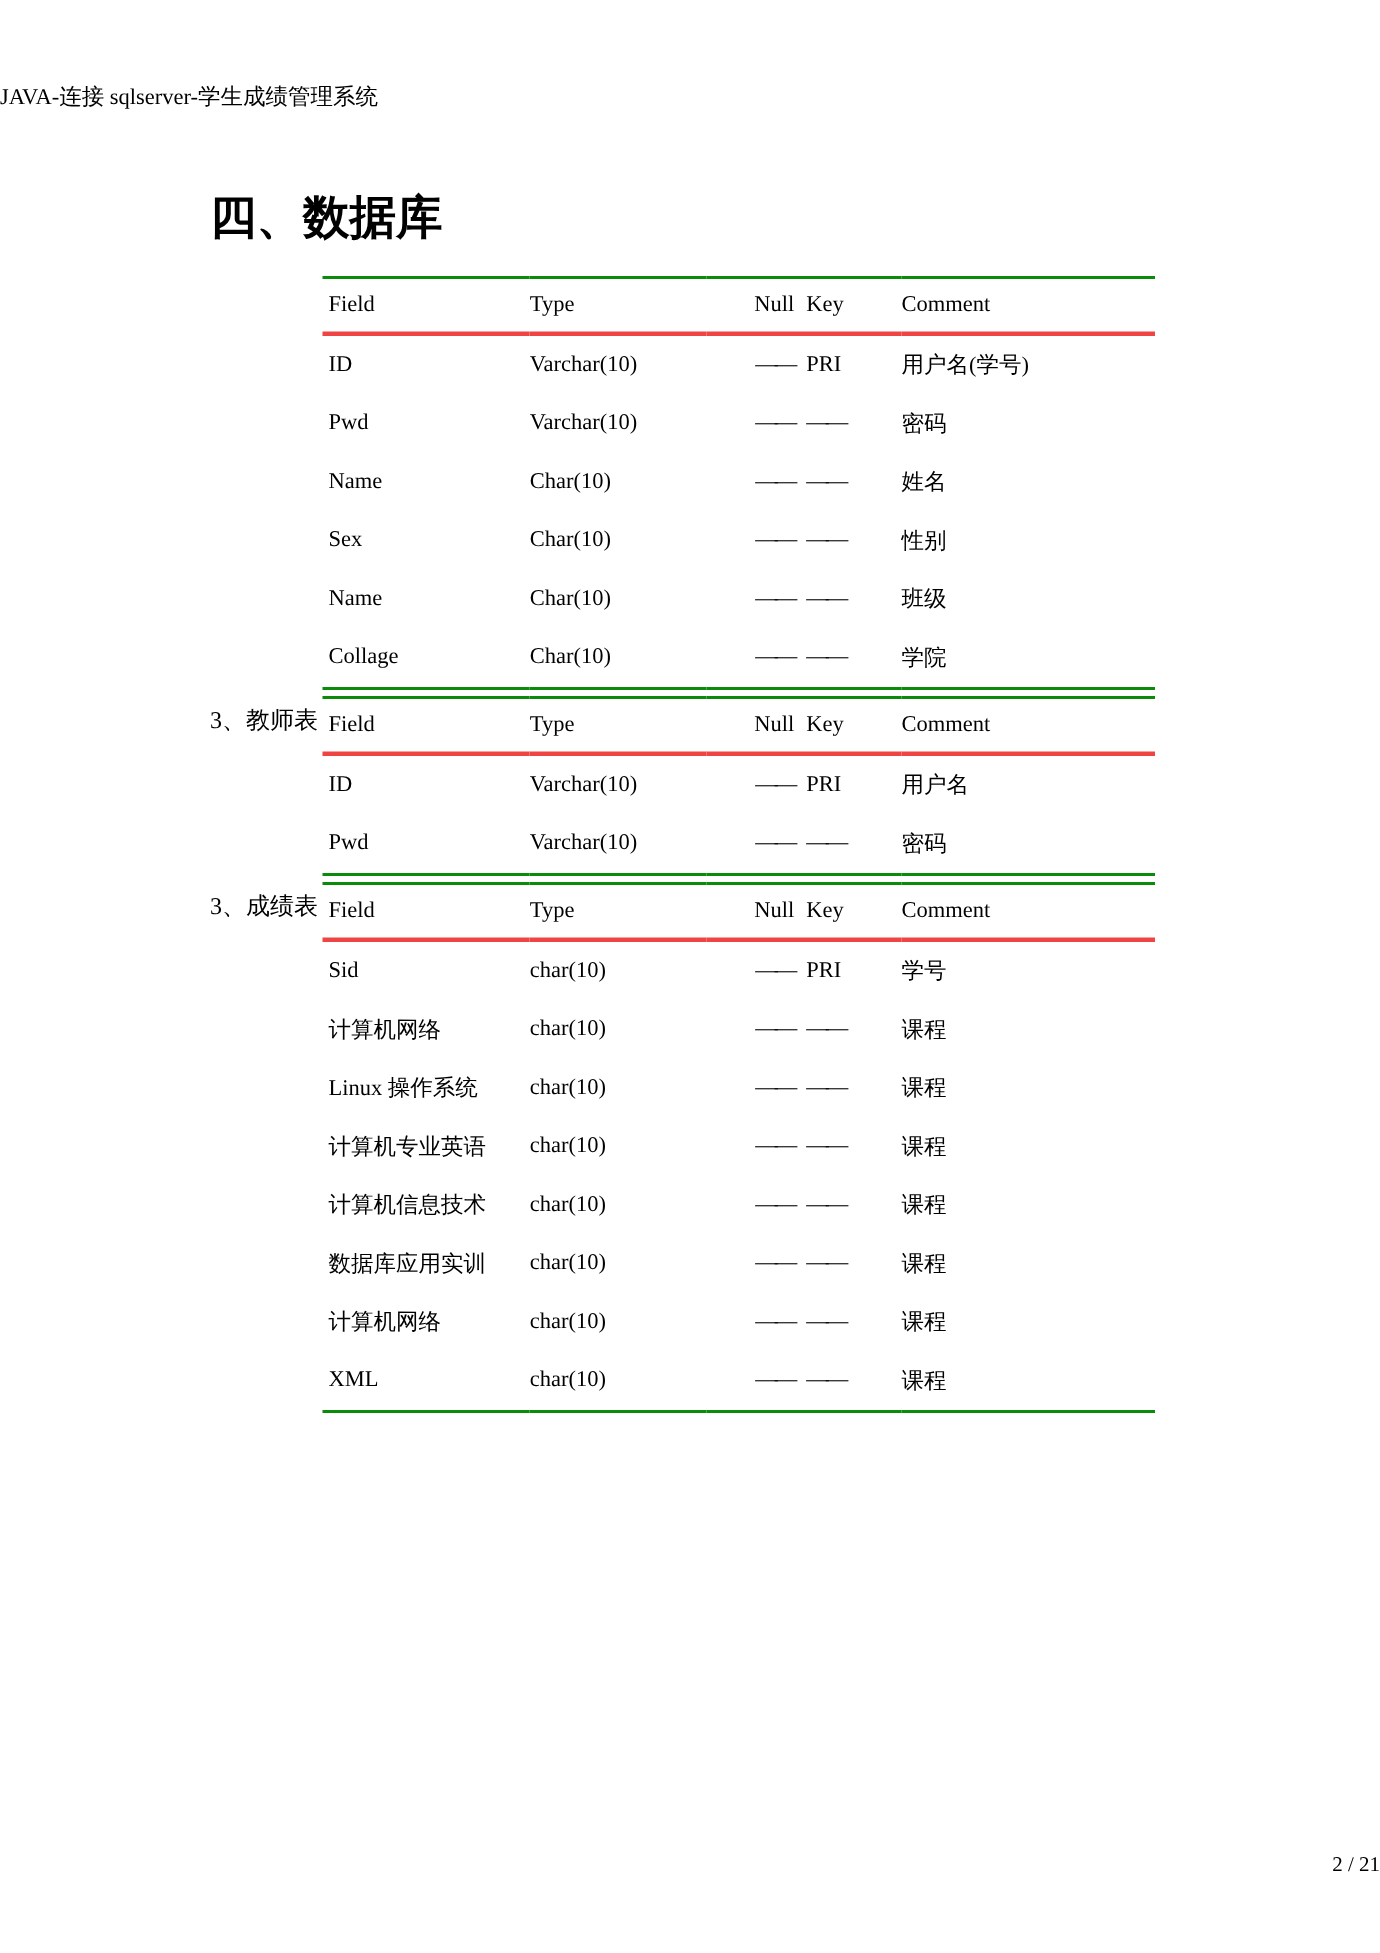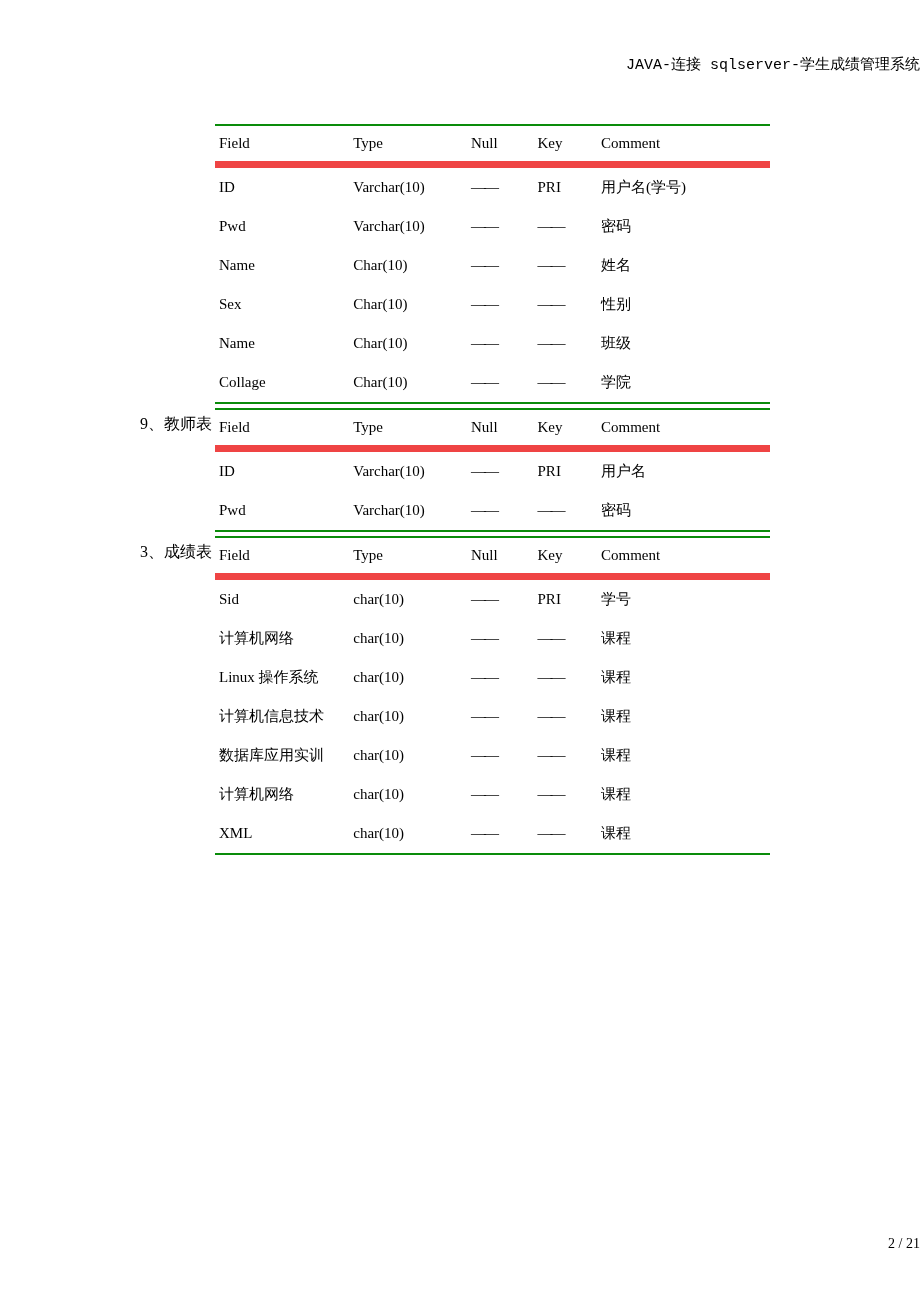--- a/index.html
+++ b/index.html
@@ -9,25 +9,24 @@
     }
     body {
       font-family: "SimSun", "Times New Roman", serif;
       background: #fff;
       width: 920px;
       height: 1302px;
       position: relative;
       color: #000;
     }
     .page-header {
-      text-align: right;
+      text-align: left;
       font-size: 15px;
       padding-top: 55px;
       padding-bottom: 50px;
-      font-family: Liberation Mono, monospace;
     }
     .content {
       padding-left: 140px;
       padding-right: 120px;
     }
     .main-heading {
       font-size: 31px;
       font-weight: bold;
       margin-bottom: 18px;
     }
@@ -45,39 +44,39 @@
     .table-wrap {
       margin-left: 75px;
       margin-bottom: 4px;
     }
     table {
       border-collapse: collapse;
       width: 555px;
     }
     thead tr {
       border-top: 2.5px solid #0a8c0a;
-      border-bottom: 7px solid #ef4444;
+      border-bottom: 3px solid #ef4444;
     }
     tbody tr.last-row {
       border-bottom: 2.5px solid #0a8c0a;
     }
     th, td {
       text-align: left;
       font-weight: normal;
       font-size: 15px;
       padding: 10px 8px 10px 0;
       vertical-align: middle;
     }
     th {
       padding-top: 9px;
       padding-bottom: 9px;
     }
     .col-field { width: 135px; padding-left: 4px;}
     .col-type { width: 115px; }
-    .col-null { width: 65px; }
+    .col-null { width: 65px; text-align: right; }
     .col-key { width: 62px; }
     .col-comment { width: 165px; }
     .dash {
       letter-spacing: -2px;
       color: #000;
     }
     .footer {
       position: absolute;
       bottom: 50px;
       left: 0;
@@ -85,20 +84,21 @@
       text-align: right;
       font-size: 14px;
     }
   </style>
 </head>
 <body>
 
 <div class="page-header">JAVA-连接 sqlserver-学生成绩管理系统</div>
 
 <div class="content">
+  <div class="main-heading">四、数据库</div>
   <div id="sections">
       <div>
         <div class="table-wrap">
           <table>
             <thead>
               <tr>
                 <th class="col-field">Field</th>
                 <th class="col-type">Type</th>
                 <th class="col-null">Null</th>
                 <th class="col-key">Key</th>
@@ -147,21 +147,21 @@
                 <td class="col-null"><span class="dash">——</span></td>
                 <td class="col-key"><span class="dash">——</span></td>
                 <td class="col-comment">学院</td>
               </tr>
             </tbody>
           </table>
         </div>
       </div>
       <div>
         <div style="position: relative;">
-          <div class="sub-label-alt" style="top: 6px; left: 0px;">9、教师表</div>
+          <div class="sub-label-alt" style="top: 6px; left: 0px;">3、教师表</div>
         </div>
         <div class="table-wrap">
           <table>
             <thead>
               <tr>
                 <th class="col-field">Field</th>
                 <th class="col-type">Type</th>
                 <th class="col-null">Null</th>
                 <th class="col-key">Key</th>
                 <th class="col-comment">Comment</th>
@@ -217,20 +217,27 @@
                 <td class="col-comment">课程</td>
               </tr>
               <tr>
                 <td class="col-field">Linux 操作系统</td>
                 <td class="col-type">char(10)</td>
                 <td class="col-null"><span class="dash">——</span></td>
                 <td class="col-key"><span class="dash">——</span></td>
                 <td class="col-comment">课程</td>
               </tr>
               <tr>
+                <td class="col-field">计算机专业英语</td>
+                <td class="col-type">char(10)</td>
+                <td class="col-null"><span class="dash">——</span></td>
+                <td class="col-key"><span class="dash">——</span></td>
+                <td class="col-comment">课程</td>
+              </tr>
+              <tr>
                 <td class="col-field">计算机信息技术</td>
                 <td class="col-type">char(10)</td>
                 <td class="col-null"><span class="dash">——</span></td>
                 <td class="col-key"><span class="dash">——</span></td>
                 <td class="col-comment">课程</td>
               </tr>
               <tr>
                 <td class="col-field">数据库应用实训</td>
                 <td class="col-type">char(10)</td>
                 <td class="col-null"><span class="dash">——</span></td>

